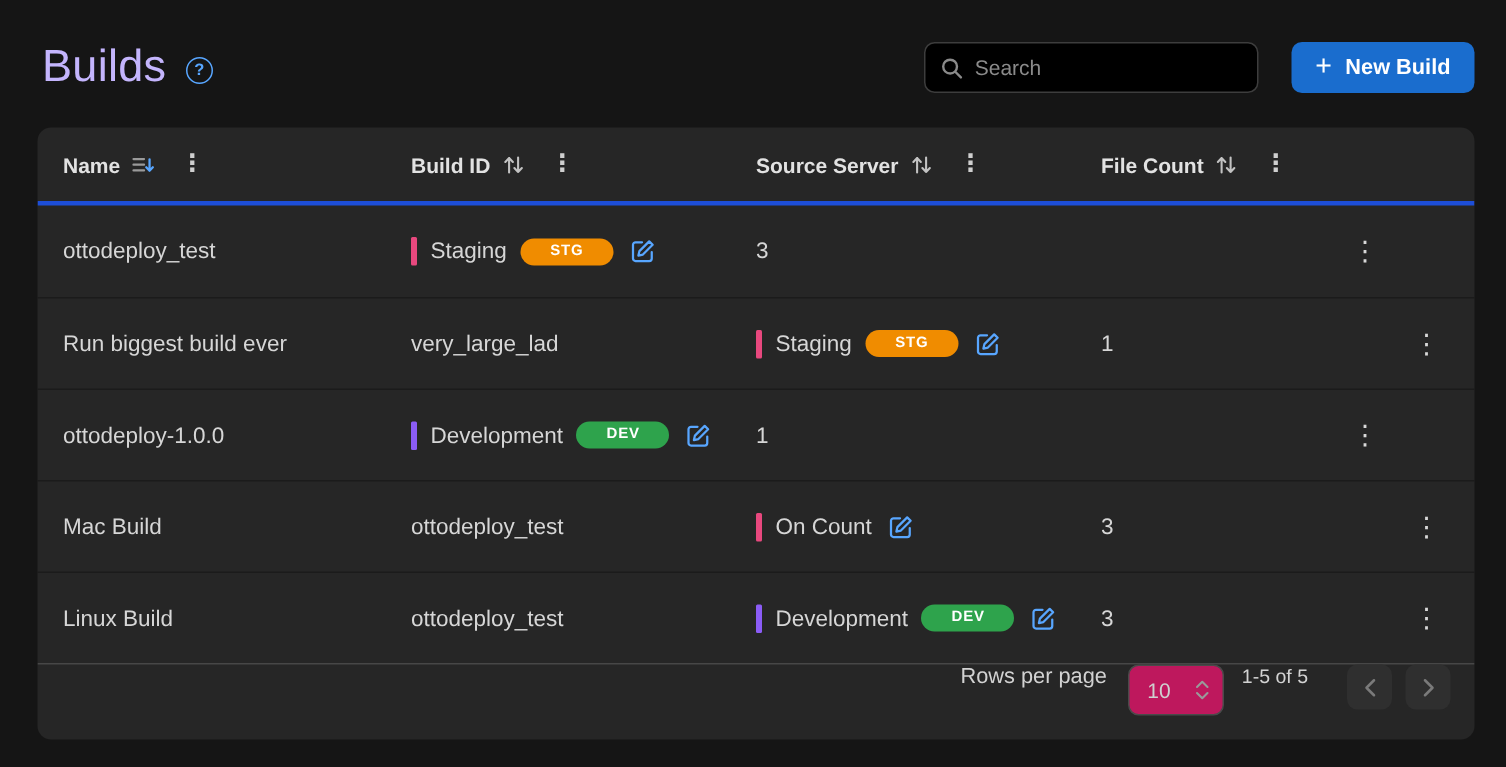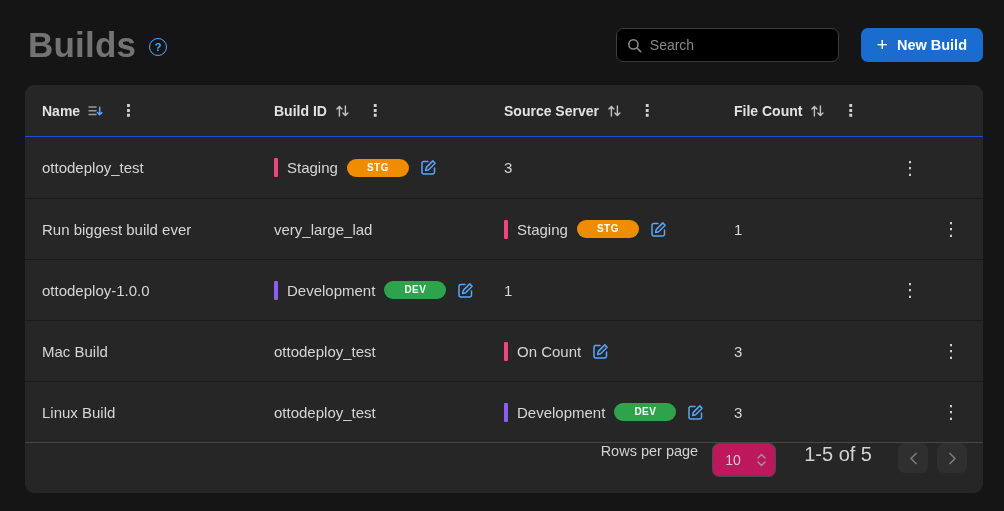--- a/index.html
+++ b/index.html
@@ -10,21 +10,21 @@
     color:#d6d6d6;
     overflow:hidden;
   }
   
   .topbar {
     display:flex; align-items:center;
     padding:26px 21px 0 28px;
     height:64px;
   }
   .page-title {
-    font-size:35px; font-weight:700; color:#737373; letter-spacing:.2px;
+    font-size:30px; font-weight:400; color:#c4b5fd; letter-spacing:.2px;
   }
   .help-icon {
     width:18px; height:18px; margin-left:13px; margin-top:3px;
     border:1.6px solid #58a6ff; border-radius:50%;
     display:flex; align-items:center; justify-content:center;
     font-size:11px; font-weight:700; color:#58a6ff; cursor:pointer;
   }
   .search-box {
     margin-left:auto;
     width:223px; height:34px;
@@ -57,21 +57,21 @@
     display:flex; flex-direction:column;
   }
   .trow {
     display:grid;
     grid-template-columns:232px 230px 230px 193px 1fr;
     align-items:center;
     padding:0 15px 0 17px;
   }
   .thead {
     height:52px;
-    border-bottom:1px solid #1d4ed8;
+    border-bottom:3px solid #1d4ed8;
     flex:0 0 auto;
   }
   .th {
     display:flex; align-items:center; gap:8px;
     font-size:14px; font-weight:700; color:#e2e2e2;
   }
   .sort-icon, .kebab-icon { cursor:pointer; display:inline-flex; align-items:center; }
   .col-kebab { margin-left:6px; }
   .kebab-icon { color:#cfcfcf; font-size:16px; line-height:1; padding:0 3px; }
   .tbody { flex:1 1 auto; display:flex; flex-direction:column; }
@@ -98,21 +98,21 @@
     padding:0 16px; gap:0;
   }
   .rpp-label { font-size:14.5px; color:#d2d2d2; }
   .rpp-select {
     margin-left:14px;
     width:64px; height:34px;
     background:#be185d; border:1px solid #4a4a4a; border-radius:7px;
     display:flex; align-items:center; justify-content:space-between;
     padding:0 8px 0 12px; font-size:14px; color:#cfcfcf; cursor:pointer;
   }
-  .range-label { margin-left:28px; font-size:20px; color:#d2d2d2; }
+  .range-label { margin-left:12px; font-size:13px; color:#d2d2d2; }
   .pg-btn {
     width:30px; height:30px; border:none; border-radius:7px;
     background:#2f2f2f; display:flex; align-items:center; justify-content:center;
     cursor:pointer;
   }
   .pg-prev { margin-left:26px; }
   .pg-next { margin-left:9px; }
 </style>
 </head>
 <body>

